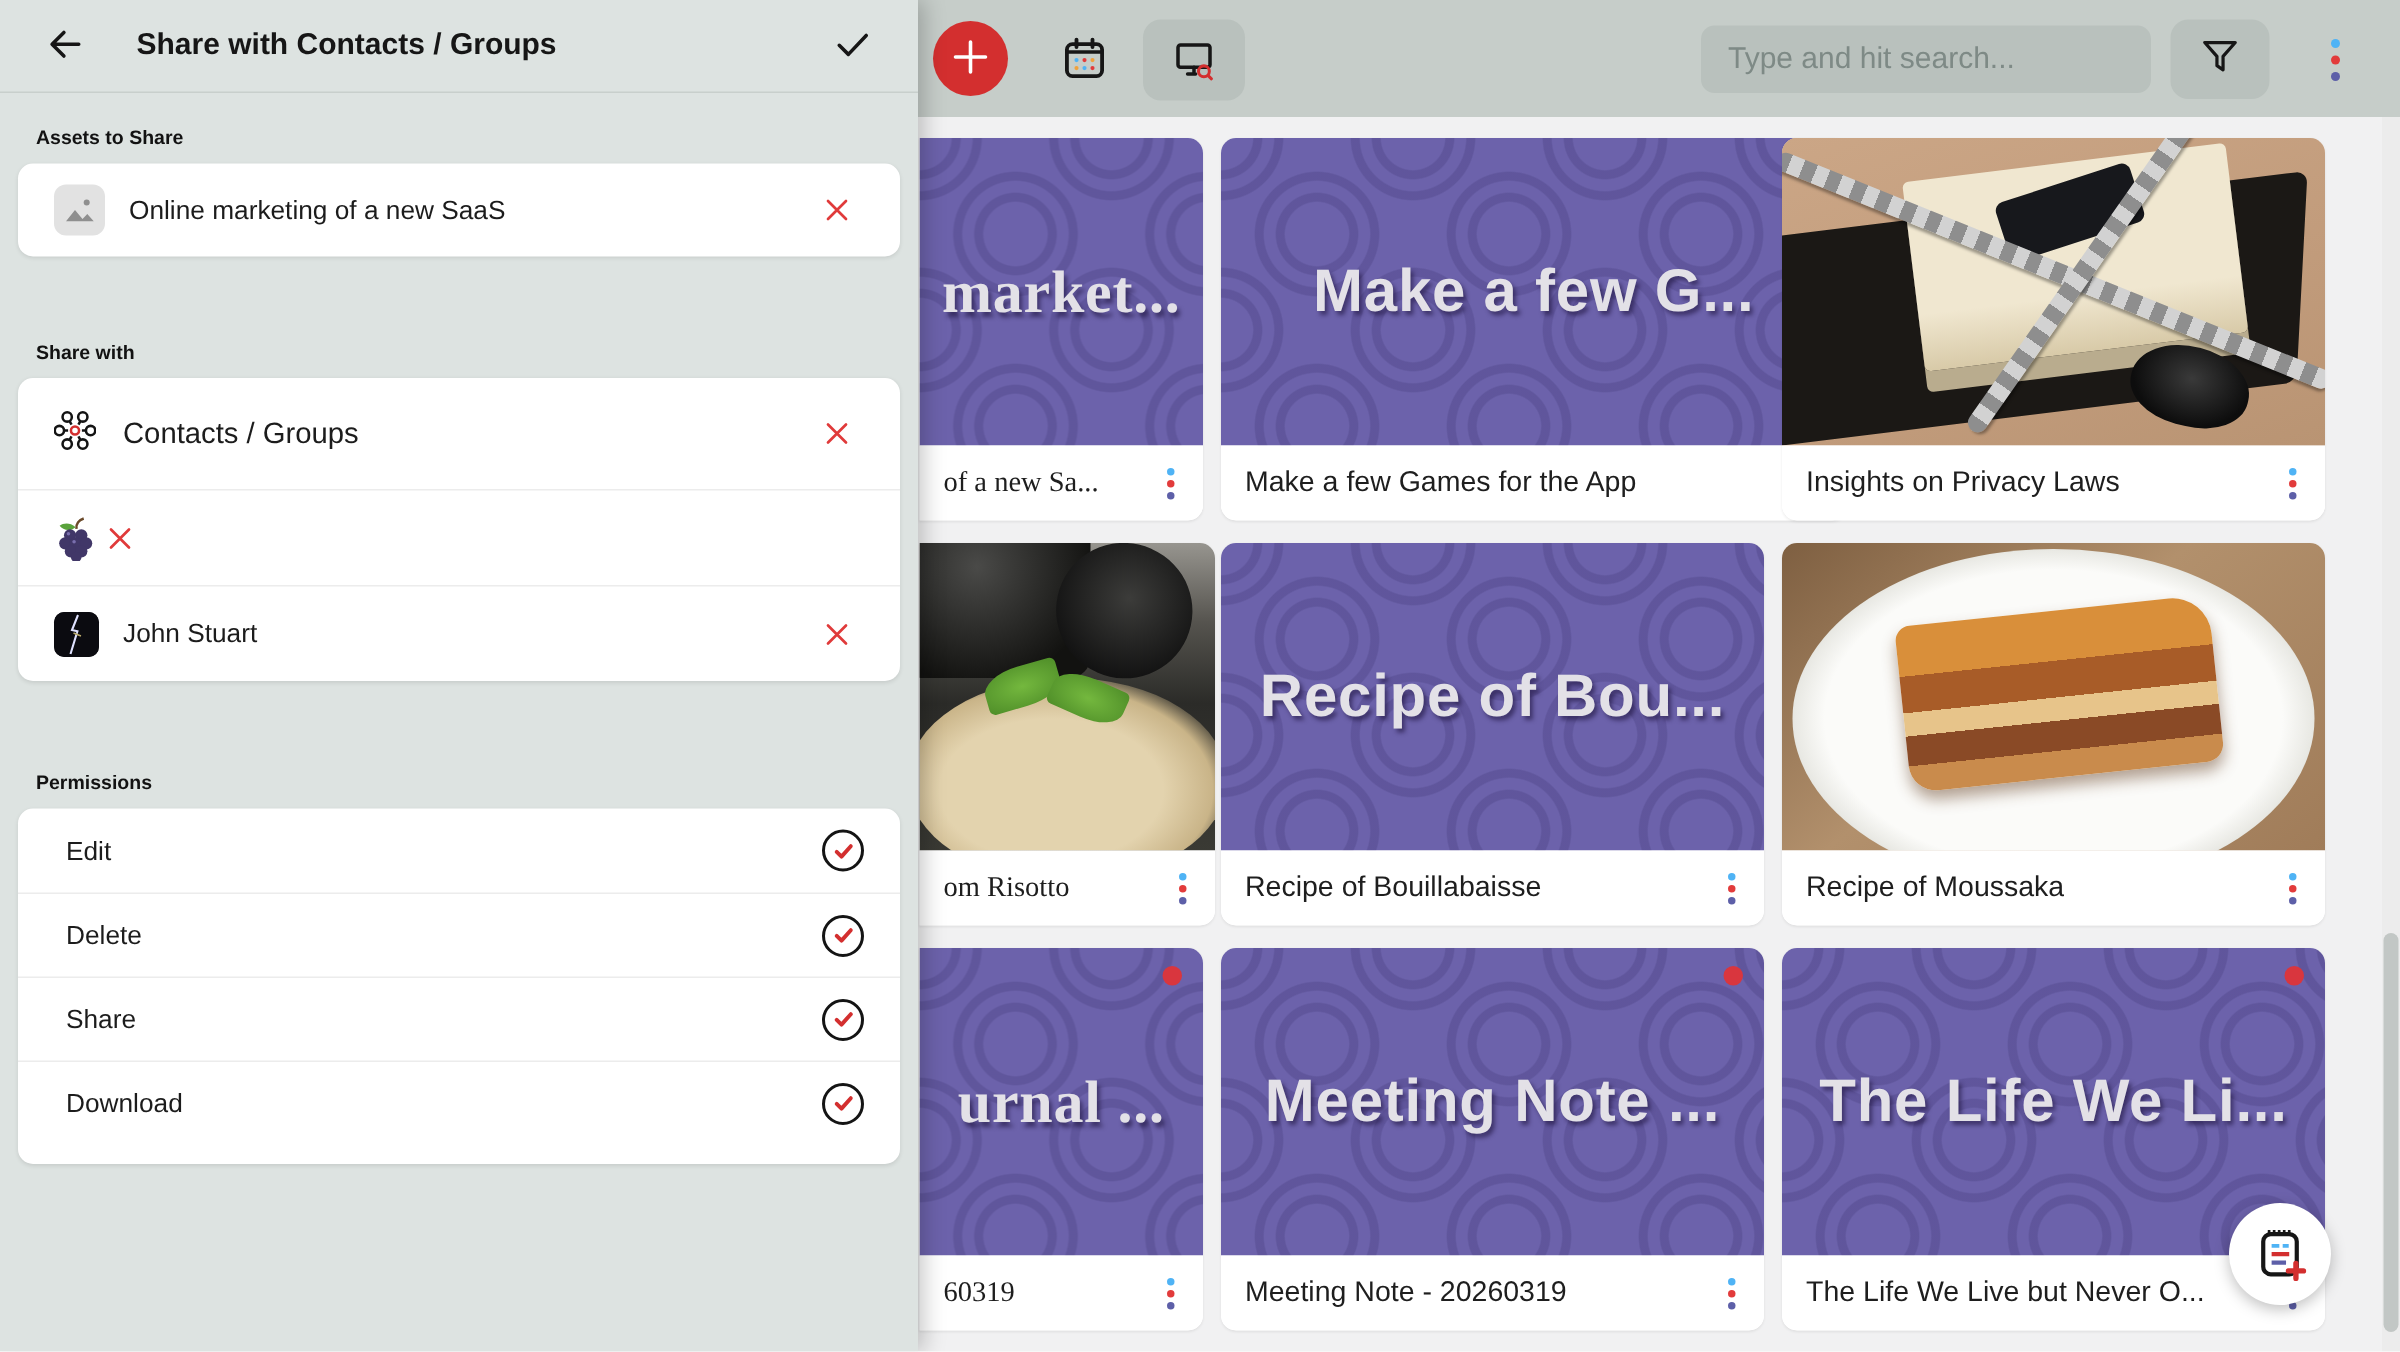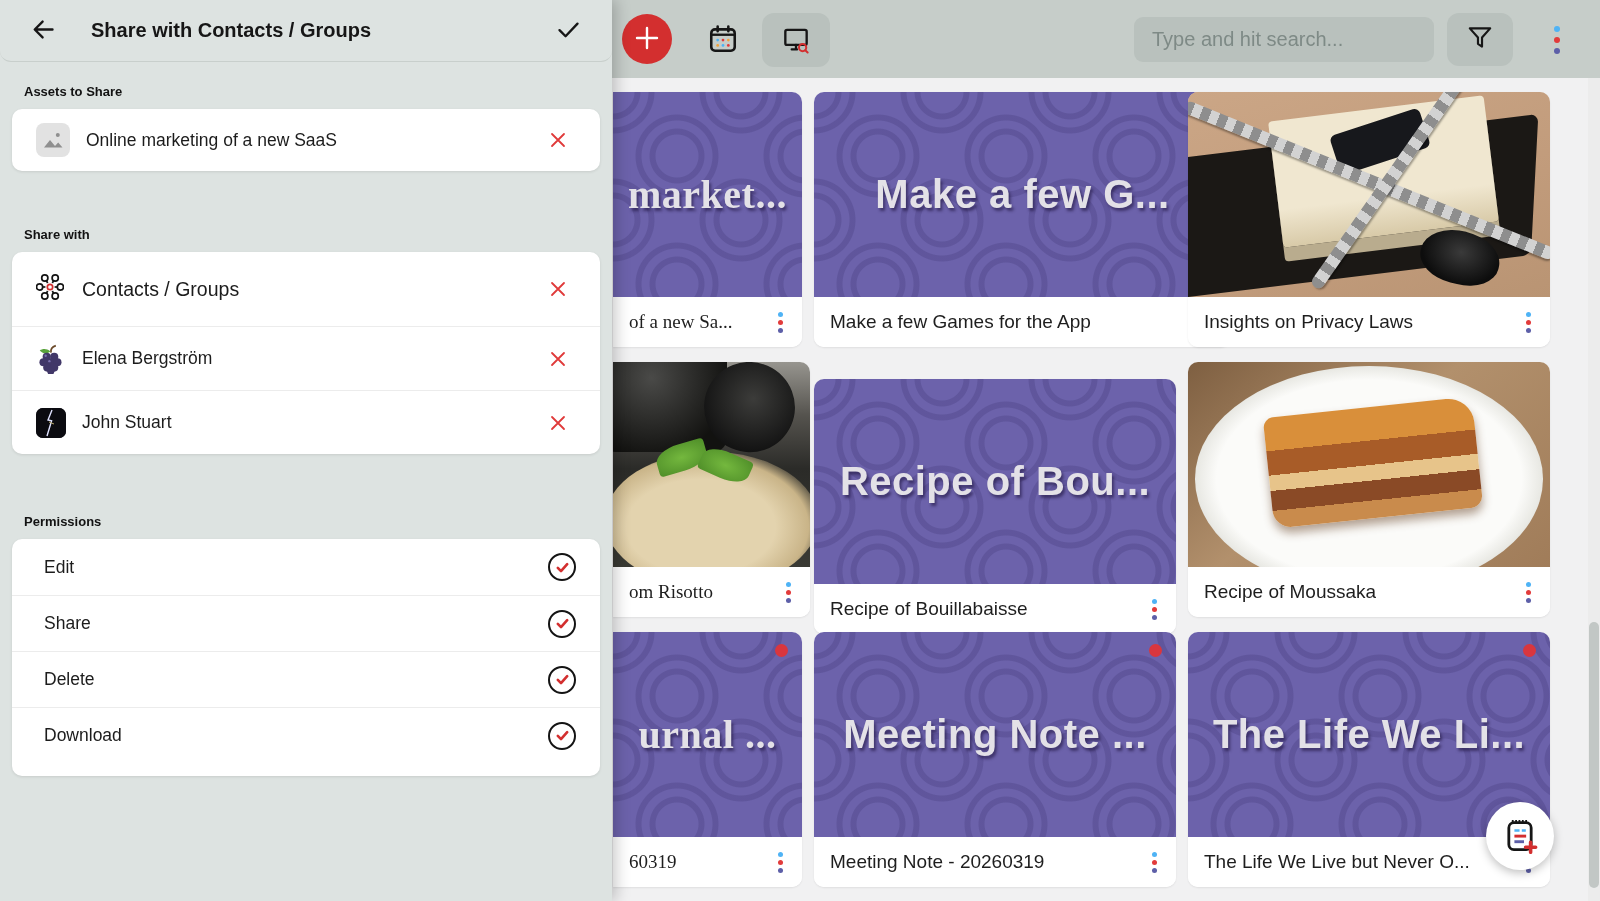--- a/index.html
+++ b/index.html
@@ -76,21 +76,21 @@
   .fab { position:absolute; left:1486px; top:802px; width:68px; height:68px; border-radius:50%;
          background:#fff; border:none; box-shadow:0 3px 10px rgba(0,0,0,.25); display:flex;
          align-items:center; justify-content:center; cursor:pointer; z-index:6; }
 
   .sb-track { position:absolute; right:0; top:78px; width:12px; height:823px; background:#ececec; }
   .sb-thumb { position:absolute; right:1px; top:544px; width:10px; height:266px; background:#c2c7c5; border-radius:5px; }
 
   
   .panel { position:absolute; left:0; top:0; width:612px; height:901px; background:#dde3e1;
            box-shadow:4px 0 14px rgba(0,0,0,.22); z-index:10; }
-  .panel header { height:62px; display:flex; align-items:center; padding:4px 26px; border-bottom:1px solid #c8cfcc;border-radius:11px; }
+  .panel header { height:62px; display:flex; align-items:center; padding:4px 26px; border-bottom:1px solid #c8cfcc; }
   .back-btn, .ok-btn { background:none; border:none; cursor:pointer; display:flex; align-items:center; padding:4px; }
   .panel h1 { font-size:20px; font-weight:700; color:#161616; margin-left:30px; flex:1; }
   .pbody { padding:0 12px; }
   .pbody h2 { font-size:13px; font-weight:800; color:#121212; margin:22px 12px 10px; }
   .pbody h2.gap { margin-top:56px; }
   .pbody h2.gap2 { margin-top:60px; }
   .pcard { background:#fff; border-radius:10px; box-shadow:0 1px 3px rgba(0,0,0,.10); }
   .prow { display:flex; align-items:center; padding:0 28px 0 24px; position:relative; }
   .prow + .prow { border-top:1px solid #ececec; }
   .prow .lbl { font-size:17.5px; color:#1c1c1c; margin-left:16px; flex:1; }
@@ -218,21 +218,21 @@
           </div>
           <div class="foot">
             <span class="t">om Risotto</span>
             <span class="kebab">
               <i></i>
               <i></i>
               <i></i>
             </span>
           </div>
         </div>
-        <div class="note v-purple" style="left: 814px; top: 379px; width: 362px; height: 255px;">
+        <div class="note v-purple" style="left: 814px; top: 362px; width: 362px; height: 255px;">
           <div class="img">
             <div class="overlay">Recipe of Bou...</div>
           </div>
           <div class="foot">
             <span class="t">Recipe of Bouillabaisse</span>
             <span class="kebab">
               <i></i>
               <i></i>
               <i></i>
             </span>
@@ -389,21 +389,20 @@
                   <circle cx="13.5" cy="17" r="3.8"></circle>
                   <circle cx="20" cy="17" r="3.8"></circle>
                   <circle cx="10.5" cy="22" r="3.8"></circle>
                   <circle cx="17" cy="22" r="3.8"></circle>
                   <circle cx="13.8" cy="25.5" r="3.3"></circle>
                 </g>
                 <circle cx="9" cy="11" r="1.1" fill="#7a6fae"></circle>
                 <circle cx="12.5" cy="16" r="1.1" fill="#7a6fae"></circle>
               </svg>
             </span>
-            <span class="lbl">Elena Bergström</span>
             <button class="xbtn">
               <svg width="20" height="20" viewBox="0 0 20 20" stroke="#e03a3a" stroke-width="1.8" stroke-linecap="round">
                 <path d="M4 4l12 12M16 4 4 16"></path>
               </svg>
             </button>
           </div>
           <div class="prow share-row">
             <span class="avatar dark">
               <svg width="30" height="30" viewBox="0 0 30 30">
                 <rect width="30" height="30" fill="#0b0b10"></rect>
@@ -424,29 +423,29 @@
       <div class="pcard perm-card" id="perm-list">
           <div class="prow perm-row">
             <span class="lbl">Edit</span>
             <span class="circ">
               <svg width="15" height="15" viewBox="0 0 16 16" fill="none">
                 <path d="M3 8.4 6.4 11.8 13 4.4" stroke="#d32f2f" stroke-width="2.8" stroke-linecap="round" stroke-linejoin="round"></path>
               </svg>
             </span>
           </div>
           <div class="prow perm-row">
-            <span class="lbl">Share</span>
+            <span class="lbl">Delete</span>
             <span class="circ">
               <svg width="15" height="15" viewBox="0 0 16 16" fill="none">
                 <path d="M3 8.4 6.4 11.8 13 4.4" stroke="#d32f2f" stroke-width="2.8" stroke-linecap="round" stroke-linejoin="round"></path>
               </svg>
             </span>
           </div>
           <div class="prow perm-row">
-            <span class="lbl">Delete</span>
+            <span class="lbl">Share</span>
             <span class="circ">
               <svg width="15" height="15" viewBox="0 0 16 16" fill="none">
                 <path d="M3 8.4 6.4 11.8 13 4.4" stroke="#d32f2f" stroke-width="2.8" stroke-linecap="round" stroke-linejoin="round"></path>
               </svg>
             </span>
           </div>
           <div class="prow perm-row">
             <span class="lbl">Download</span>
             <span class="circ">
               <svg width="15" height="15" viewBox="0 0 16 16" fill="none">

